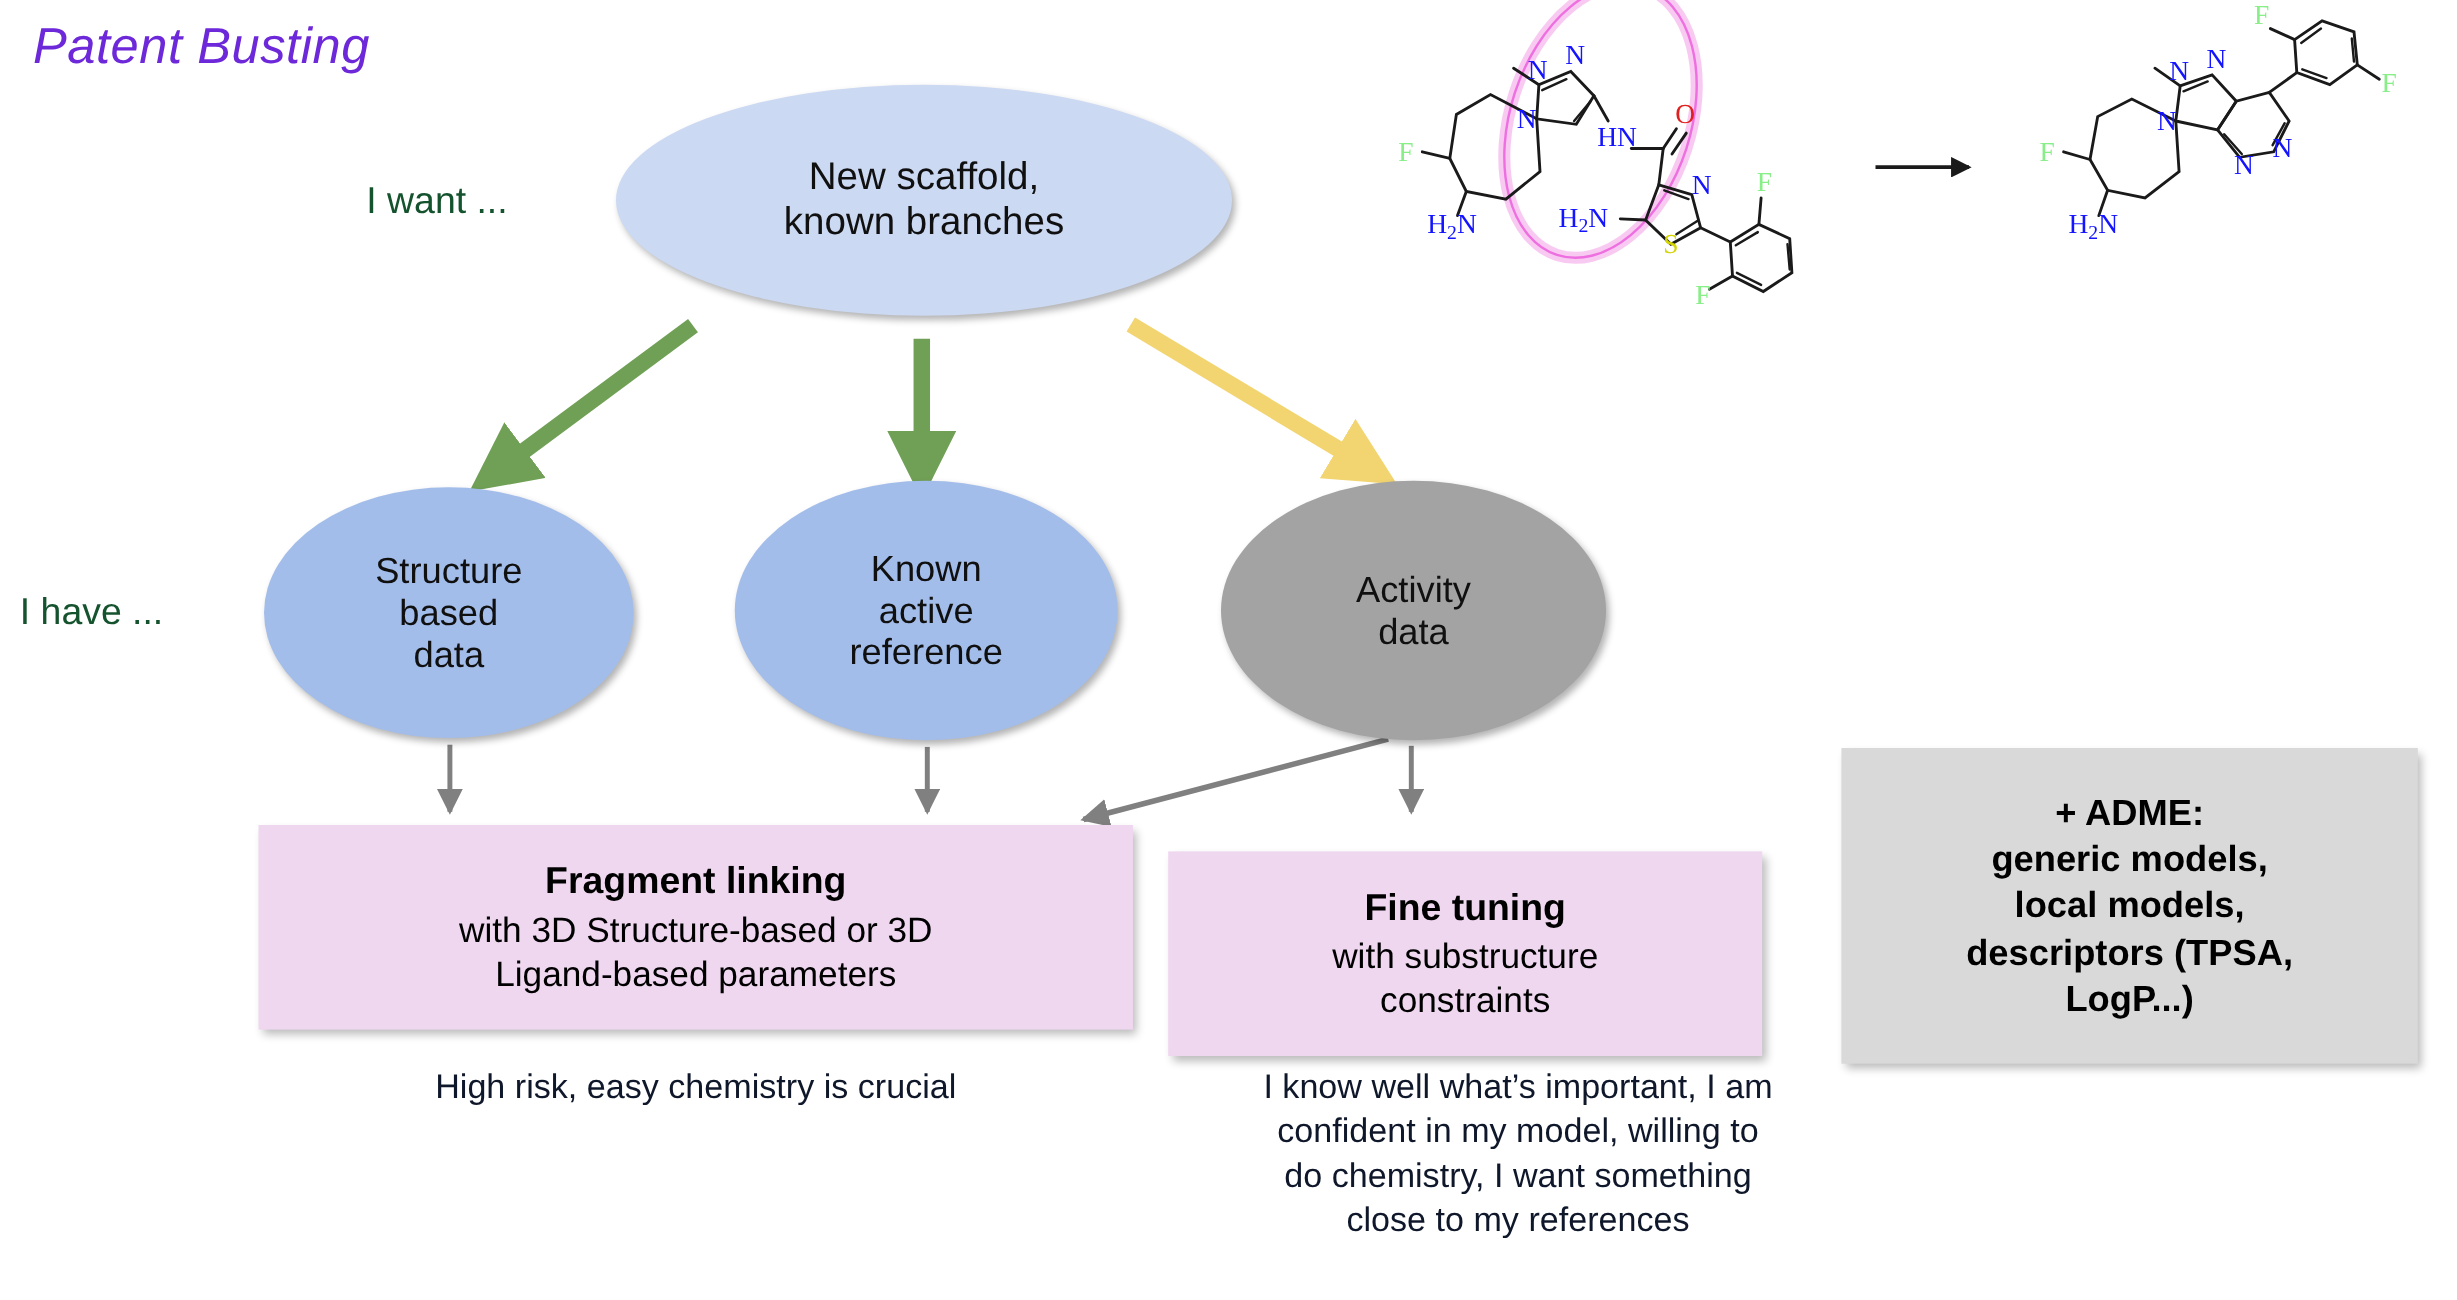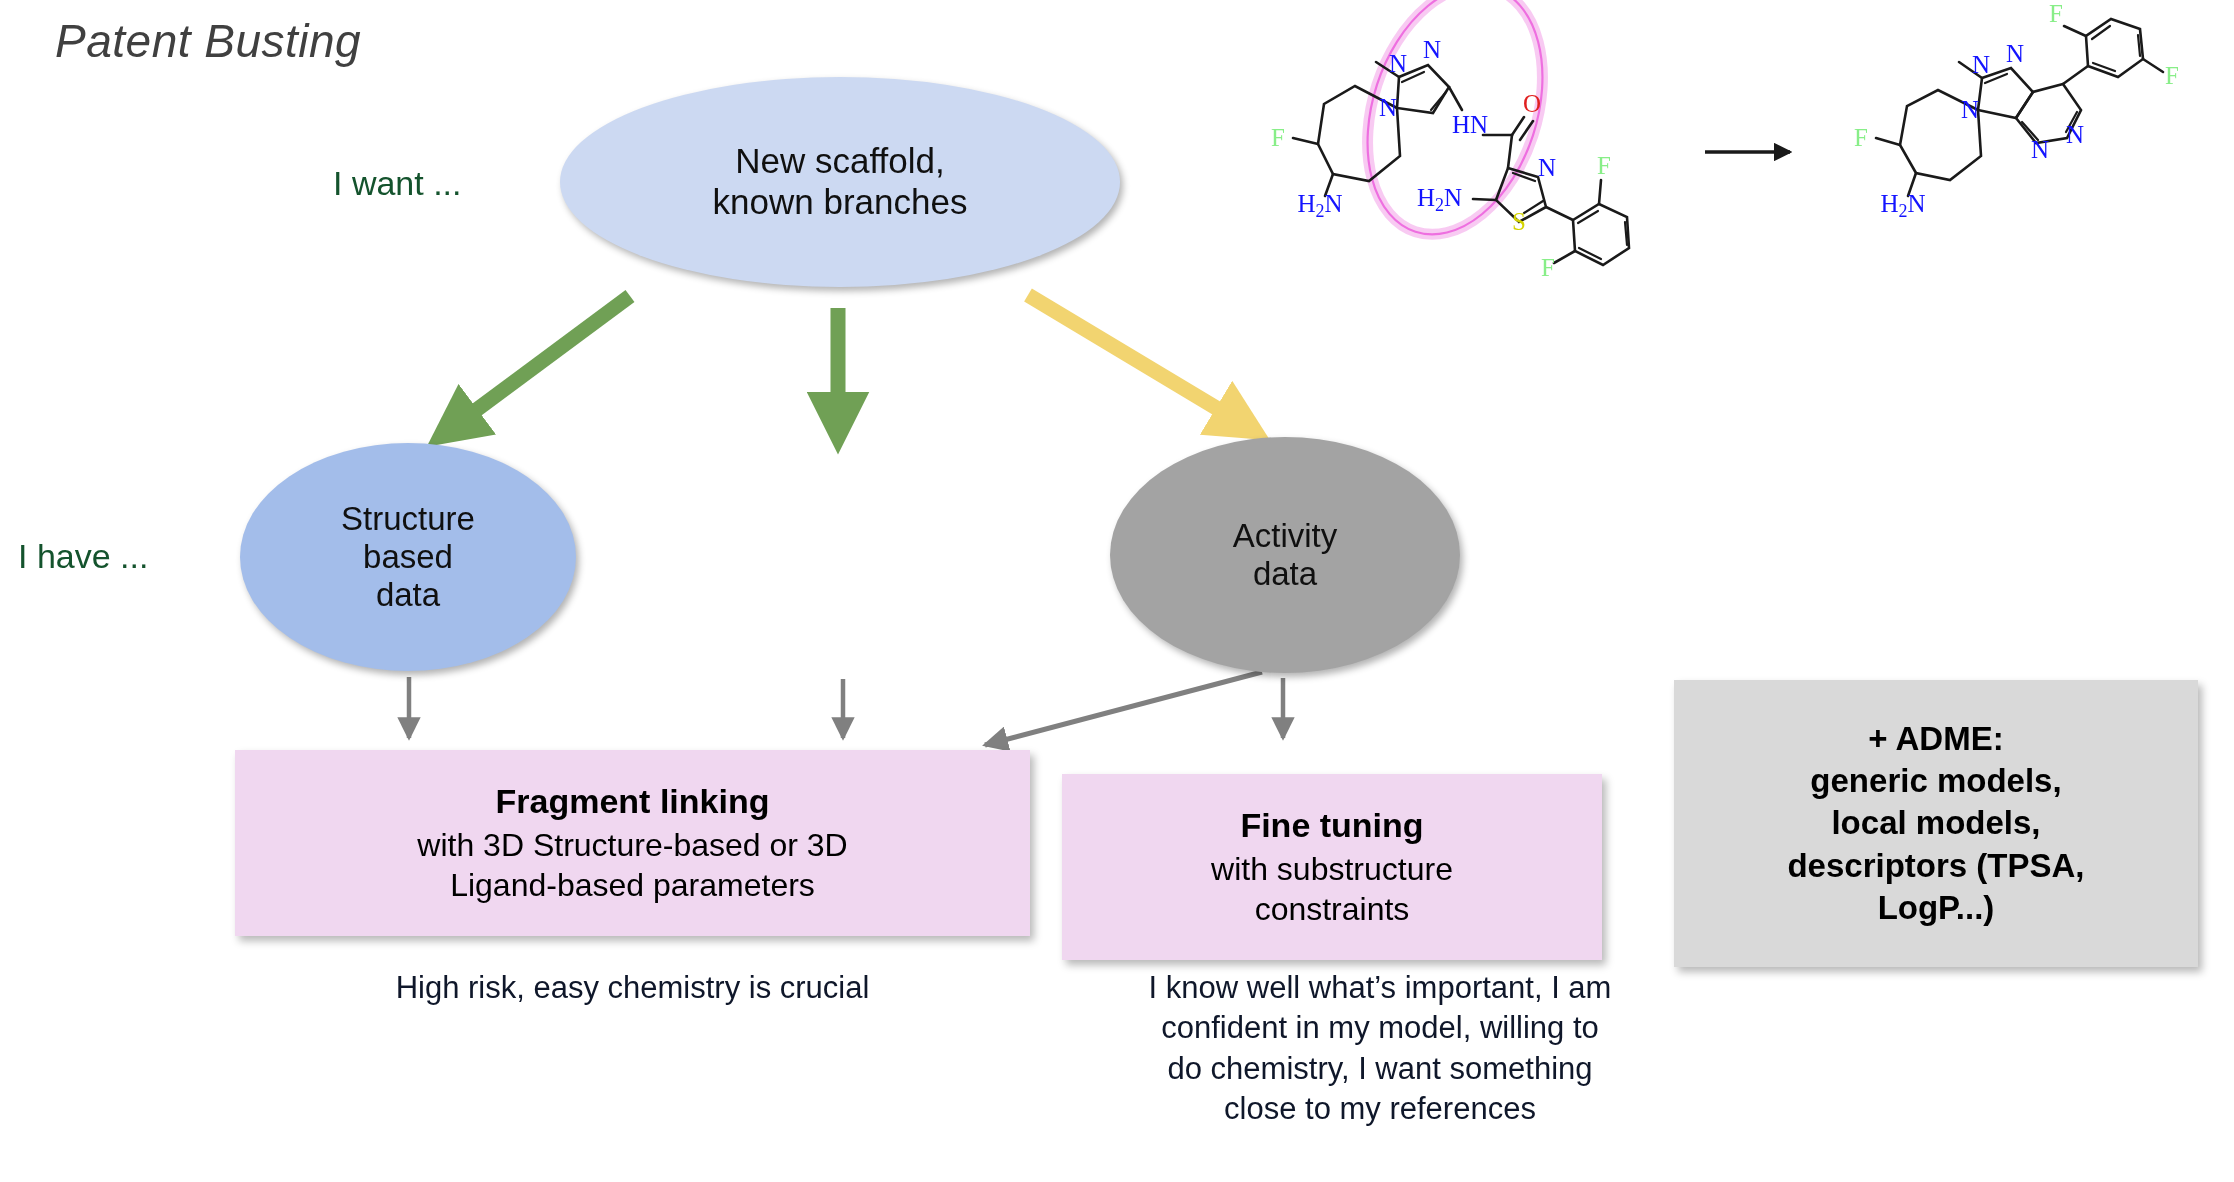--- a/index.html
+++ b/index.html
@@ -18,25 +18,25 @@
   .stage {
     position: absolute;
     left: 0; top: 0;
     width: 2234px;
     height: 1182px;
   }
 
   
   #slide-title {
     position: absolute;
-    left: 55px;
+    left: 30px;
     top: 14px;
     font-size: 46px;
     font-style: italic;
-    color: #404040;
+    color: #6d28d9;
     letter-spacing: 0.5px;
     white-space: nowrap;
   }
 
   
   .row-label {
     position: absolute;
     font-size: 34px;
     color: #14532d;
     white-space: nowrap;
@@ -293,20 +293,23 @@
     </g>
   </svg>
 
   <div id="ellipse-new-scaffold" class="ellipse">New scaffold,
 known branches</div>
 
   <div id="ellipse-structure-based-data" class="ellipse">Structure
 based
 data</div>
 
+  <div id="ellipse-known-active-reference" class="ellipse">Known
+active
+reference</div>
 
   <div id="ellipse-activity-data" class="ellipse">Activity
 data</div>
 
   <div id="box-fragment-linking" class="box">
     <div class="box-title">Fragment linking</div>
     <div class="box-sub">with 3D Structure-based or 3D
 Ligand-based parameters</div>
   </div>
 

